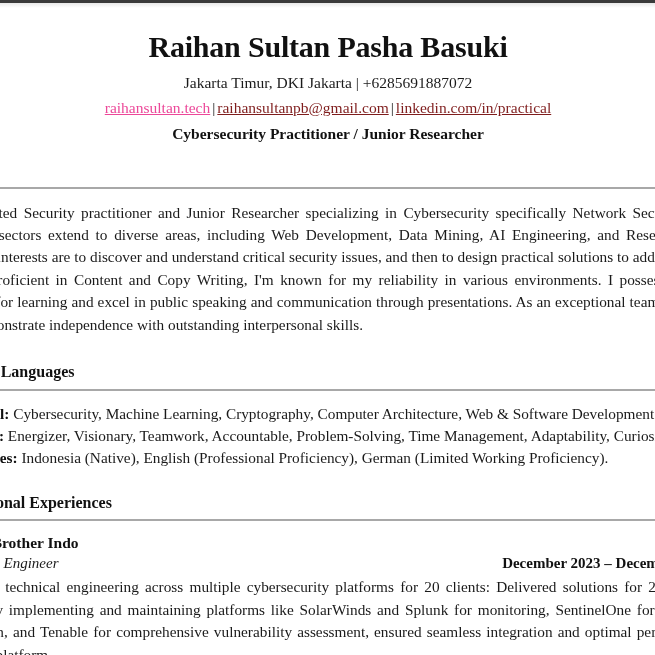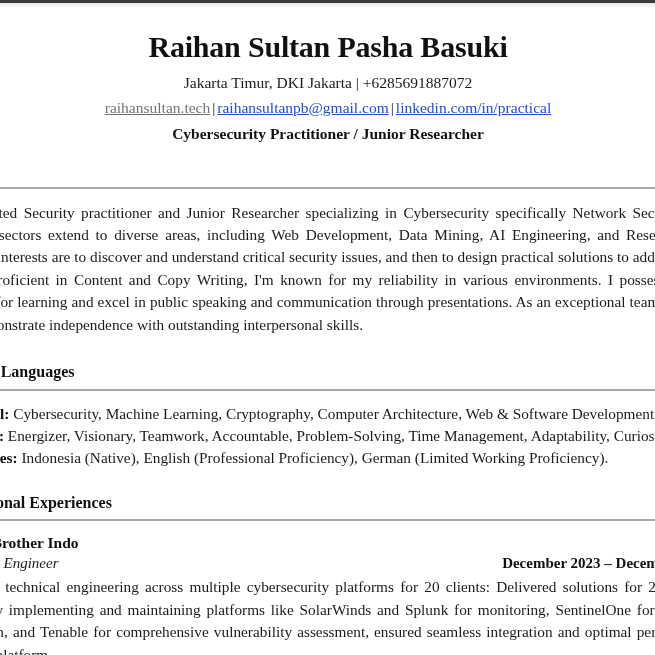--- a/index.html
+++ b/index.html
@@ -65,22 +65,22 @@
   }
   .cv-links {
     text-align: center;
     font-size: 15.5px;
     margin: 7px 0 0 0;
     color: #1a1a1a;
   }
   .cv-links a {
     text-decoration: underline;
   }
-  a.link-visited { color: #737373; }
-  a.link-normal  { color: #1d4ed8; }
+  a.link-visited { color: #ec4899; }
+  a.link-normal  { color: #7f1d1d; }
   .link-sep { color: #1a1a1a; text-decoration: none; padding: 0 2px; }
 
   .cv-role {
     text-align: center;
     font-size: 15.5px;
     font-weight: bold;
     margin: 8px 0 0 0;
     color: #111111;
   }
 

